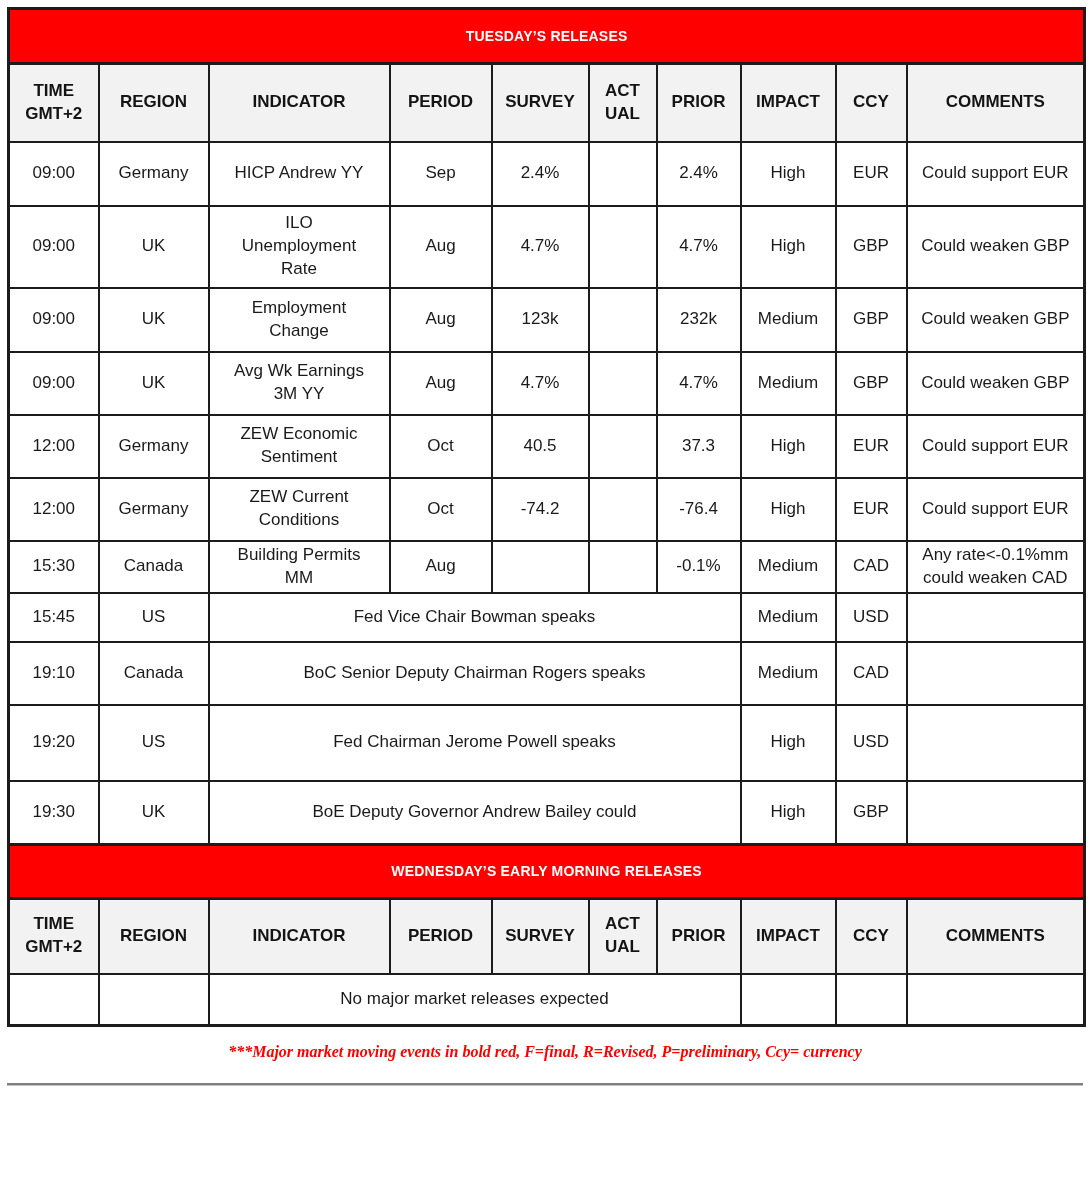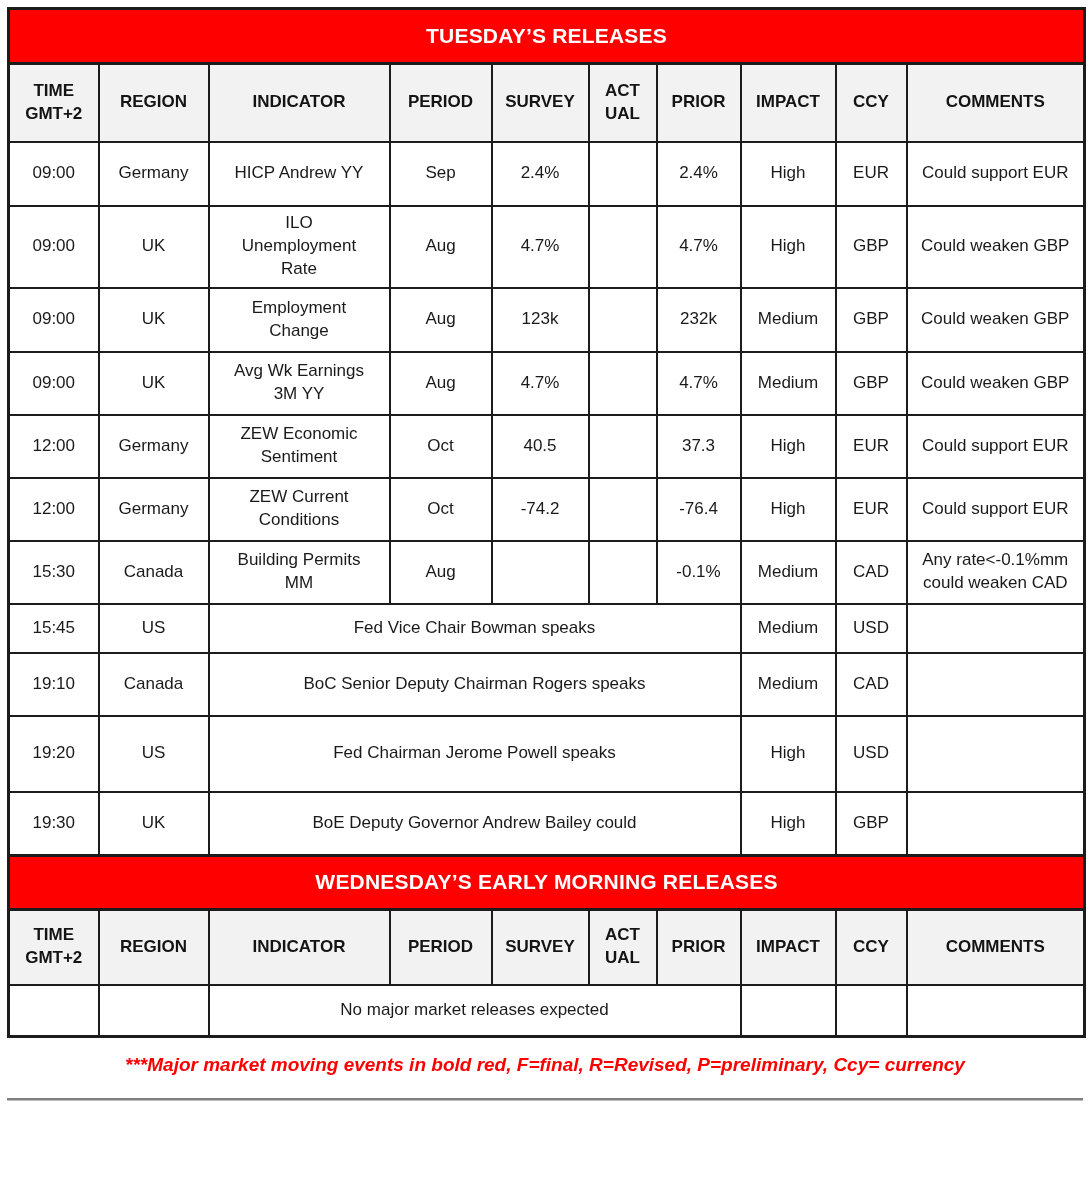--- a/index.html
+++ b/index.html
@@ -28,44 +28,44 @@
     padding: 2px 4px;
     box-sizing: border-box;
     white-space: pre-line;
     font-size: 17px;
     line-height: 1.35;
   }
   tr.banner-row td {
     background: #fe0000;
     color: #ffffff;
     font-weight: bold;
-    font-size: 21px;
+    font-size: 14px;
     letter-spacing: 0.2px;
     border: 3px solid #1c1c1c;
   }
   tr.colheader-row th {
     background: #f2f2f2;
     font-weight: bold;
     font-size: 17px;
     color: #141414;
   }
   td.c-ccy { font-size: 15px; }
   td.c-comments { font-size: 15px; margin-left: 36px; }
   td.c-time, td.c-region, td.c-period { font-size: 17px; }
   td.c-impact { font-size: 17px; }
   table.releases { border: 3px solid #1c1c1c; }
   .footer-note {
     width: 1076px;
     text-align: center;
     color: #fe0000;
     font-weight: bold;
     font-style: italic;
-    font-size: 19px;
+    font-size: 16px;
     margin-top: 16px;
-    font-family: Liberation Sans, sans-serif;
+    font-family: Liberation Serif, serif;
   }
   .bottom-rule {
     width: 1076px;
     height: 0;
     border-top: 2px solid #7f7f7f;
     border-bottom: 1px solid #bfbfbf;
     margin-top: 22px;
   }
 </style>
 </head>
@@ -184,21 +184,21 @@
 Conditions</td>
       <td class="c-period">Oct</td>
       <td class="c-survey">-74.2</td>
       <td class="c-actual"></td>
       <td class="c-prior">-76.4</td>
       <td class="c-impact">High</td>
       <td class="c-ccy">EUR</td>
       <td class="c-comments">Could support EUR</td>
     </tr>
 
-    <tr style="height:63px">
+    <tr style="height:52px">
       <td class="c-time">15:30</td>
       <td class="c-region">Canada</td>
       <td class="c-indicator">Building Permits
 MM</td>
       <td class="c-period">Aug</td>
       <td class="c-survey"></td>
       <td class="c-actual"></td>
       <td class="c-prior">-0.1%</td>
       <td class="c-impact">Medium</td>
       <td class="c-ccy">CAD</td>

